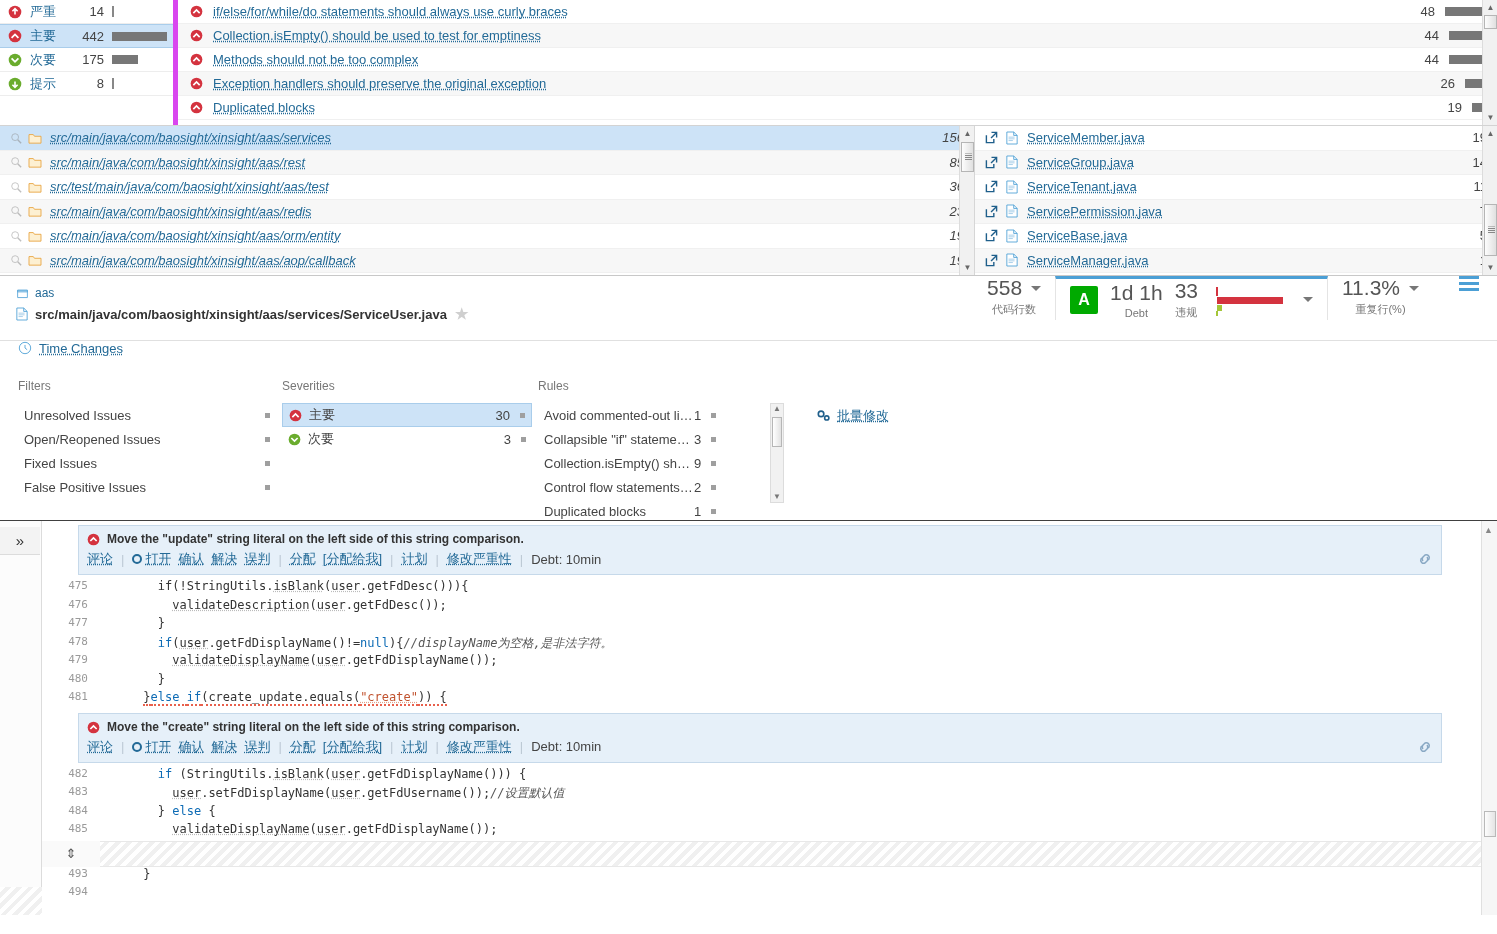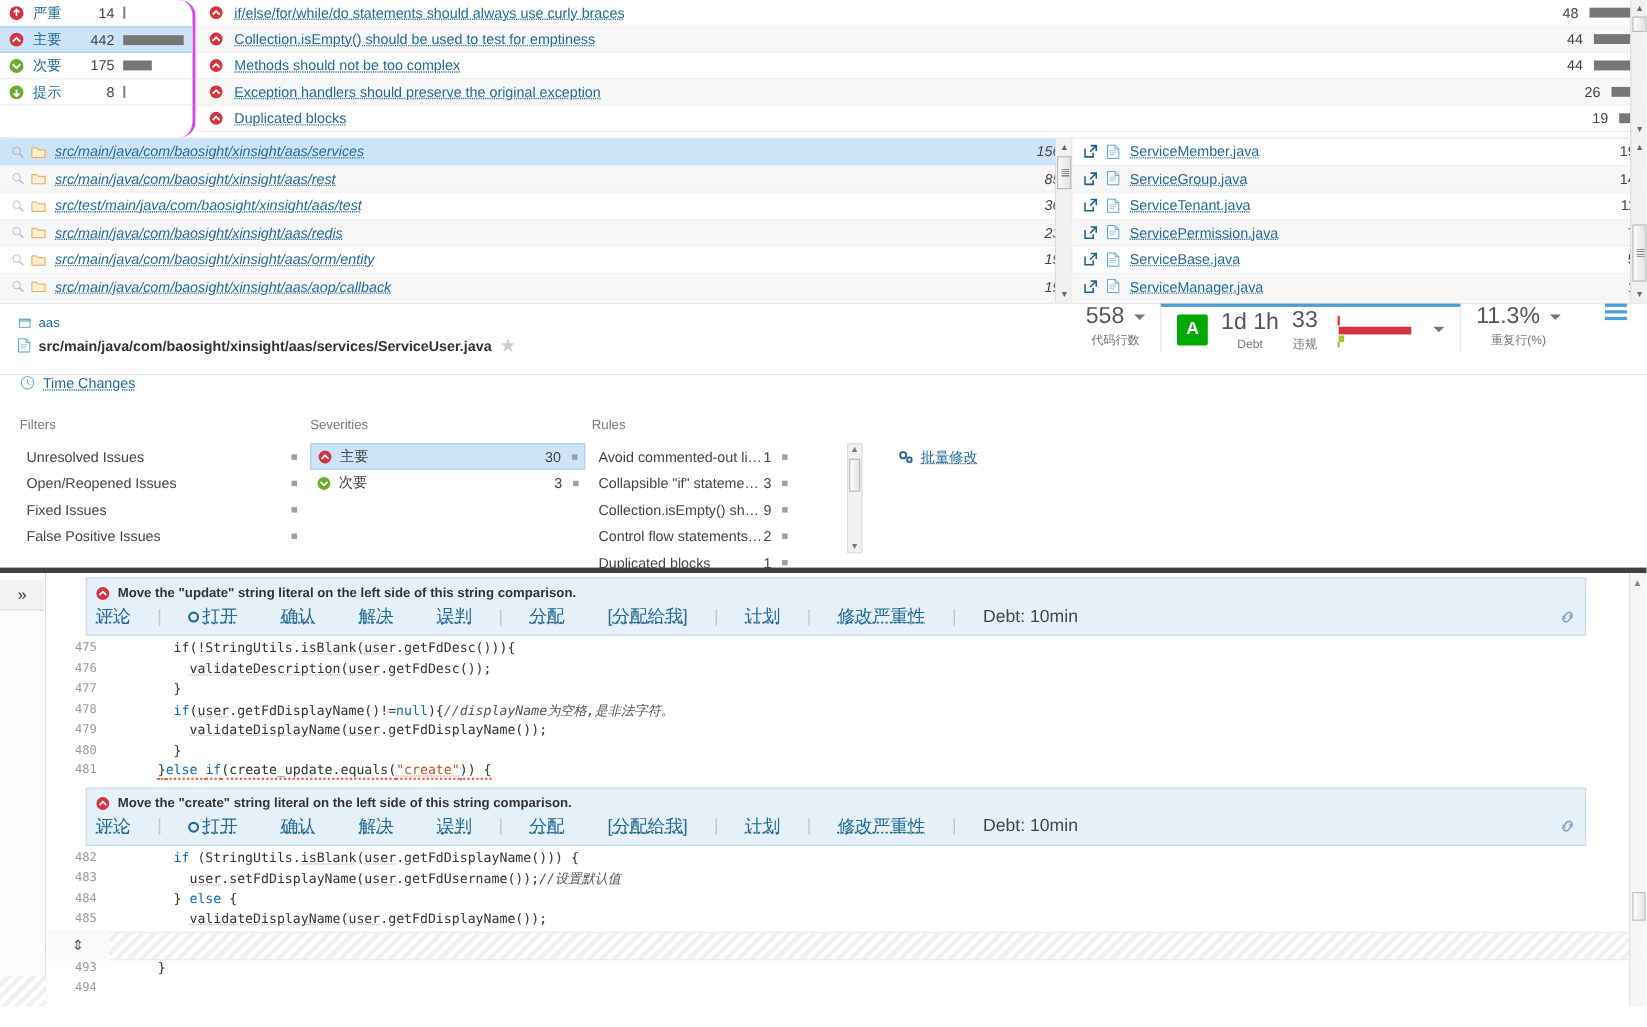--- a/index.html
+++ b/index.html
@@ -11,23 +11,22 @@
     font-size: 12px;
     color: #333;
     overflow: hidden;
   }
   .app { position: relative; width: 1497px; height: 934px; }
 
   
   .top-section { display: flex; height: 126px; border-bottom: 1px solid #d3d3d3; }
 
   .severity-panel {
-    width: 178px; border-right: 3px solid #d946ef;
+    width: 178px; border-right: 5px solid #d946ef;
     background: #fff;
-    border-radius: 15px;
   }
   .sev-row {
     display: flex; align-items: center;
     height: 24px; padding: 0 6px 0 8px;
     border-bottom: 1px solid #ededed;
     cursor: pointer;
   }
   .sev-row.selected { background: #cde3f7; border-top: 1px solid #a9cdeb; border-bottom: 1px solid #a9cdeb; }
   .sev-icon { width: 14px; height: 14px; margin-right: 8px; flex: 0 0 auto; }
   .sev-label { width: 42px; color: #236a97; font-size: 13px; }
@@ -124,21 +123,21 @@
            border-top:5px solid #777; margin-left: 9px; cursor:pointer; }
   .spark { display:flex; align-items:center; height: 34px; margin-left:4px; }
   .bars-icon { display:flex; flex-direction:column; gap:3px; margin-left:12px; cursor:pointer; }
   .bars-icon i { display:block; width:20px; height:3px; background:#4b9fd5; }
 
   
   .timebar { height: 30px; display:flex; padding-left:18px; background:#fff;}
   .timebar .clock { width:14px;height:14px;margin-right:7px;}
   .timebar a { color:#236a97; font-size:13px; text-decoration: underline; text-decoration-style: dotted; cursor:pointer;}
 
-  .facets { display:flex; padding: 8px 0 14px 18px; background:#fff; border-bottom:5px solid #404040; height: 150px;}
+  .facets { display:flex; padding: 8px 0 14px 18px; background:#fff; border-bottom:1px solid #404040; height: 150px;}
   .facet { margin-right: 6px; }
   .facet-title { font-size: 12px; color: #777; margin-bottom: 10px; }
   .facet-row {
     display: flex; align-items: center; height: 24px; font-size: 13px; color: #444;
     padding: 0 6px 0 6px; cursor: pointer;
   }
   .facet-row.selected { background: #cde3f7; border: 1px solid #a9cdeb; }
   .facet-row .fl { flex: 1; }
   .facet-row .fn { color: #444; margin-right: 10px; }
   .sq { width: 5px; height: 5px; background: #9f9f9f; display: inline-block; }
@@ -162,21 +161,21 @@
     width: 40px; height: 28px; display:flex; align-items:center; justify-content:center;
     background: #f3f3f3; border-bottom:1px solid #dcdcdc; color:#333; font-size:15px; cursor:pointer;
   }
   .code-wrap { flex: 1; position: relative; overflow: hidden; }
 
   .issue-box {
     background: #e6f0f9; border: 1px solid #c6d9ea; margin: 4px 55px 4px 36px;
   }
   .issue-title { display:flex; align-items:flex-start; padding: 6px 8px 2px 8px; font-size:12px; color:#333; font-weight:bold;}
   .issue-title .iico { width: 13px; height:13px; margin-right:7px; margin-top:1px; flex:0 0 auto;}
-  .issue-actions { display:flex; align-items:center; padding: 2px 8px 6px 8px; font-size: 16px; gap: 16px; }
+  .issue-actions { display:flex; align-items:center; padding: 2px 8px 6px 8px; font-size: 13px; gap: 0; }
   .issue-actions a { color: #236a97; text-decoration: underline; text-decoration-style: dotted; cursor:pointer; }
   .issue-actions .sep { color: #bcc9d4; margin: 0 8px; }
   .issue-actions .gap { width: 7px; display:inline-block; }
   .issue-actions .debt { color: #444; text-decoration:none; }
   .open-dot { width:10px;height:10px;border:2px solid #236a97;border-radius:50%;display:inline-block;margin-right:3px;vertical-align:-1px;}
   .link-ico { margin-left:auto; width:16px; height:16px; opacity:.6; cursor:pointer;}
 
   .code-line { display:flex; height: 18.5px; font-family: "DejaVu Sans Mono", monospace; font-size: 12px; }
   .ln { width: 58px; text-align: right; padding-right: 12px; color: #9a9a9a; font-size: 11px; flex:0 0 auto; user-select:none;}
   .src { white-space: pre; color: #333; }

